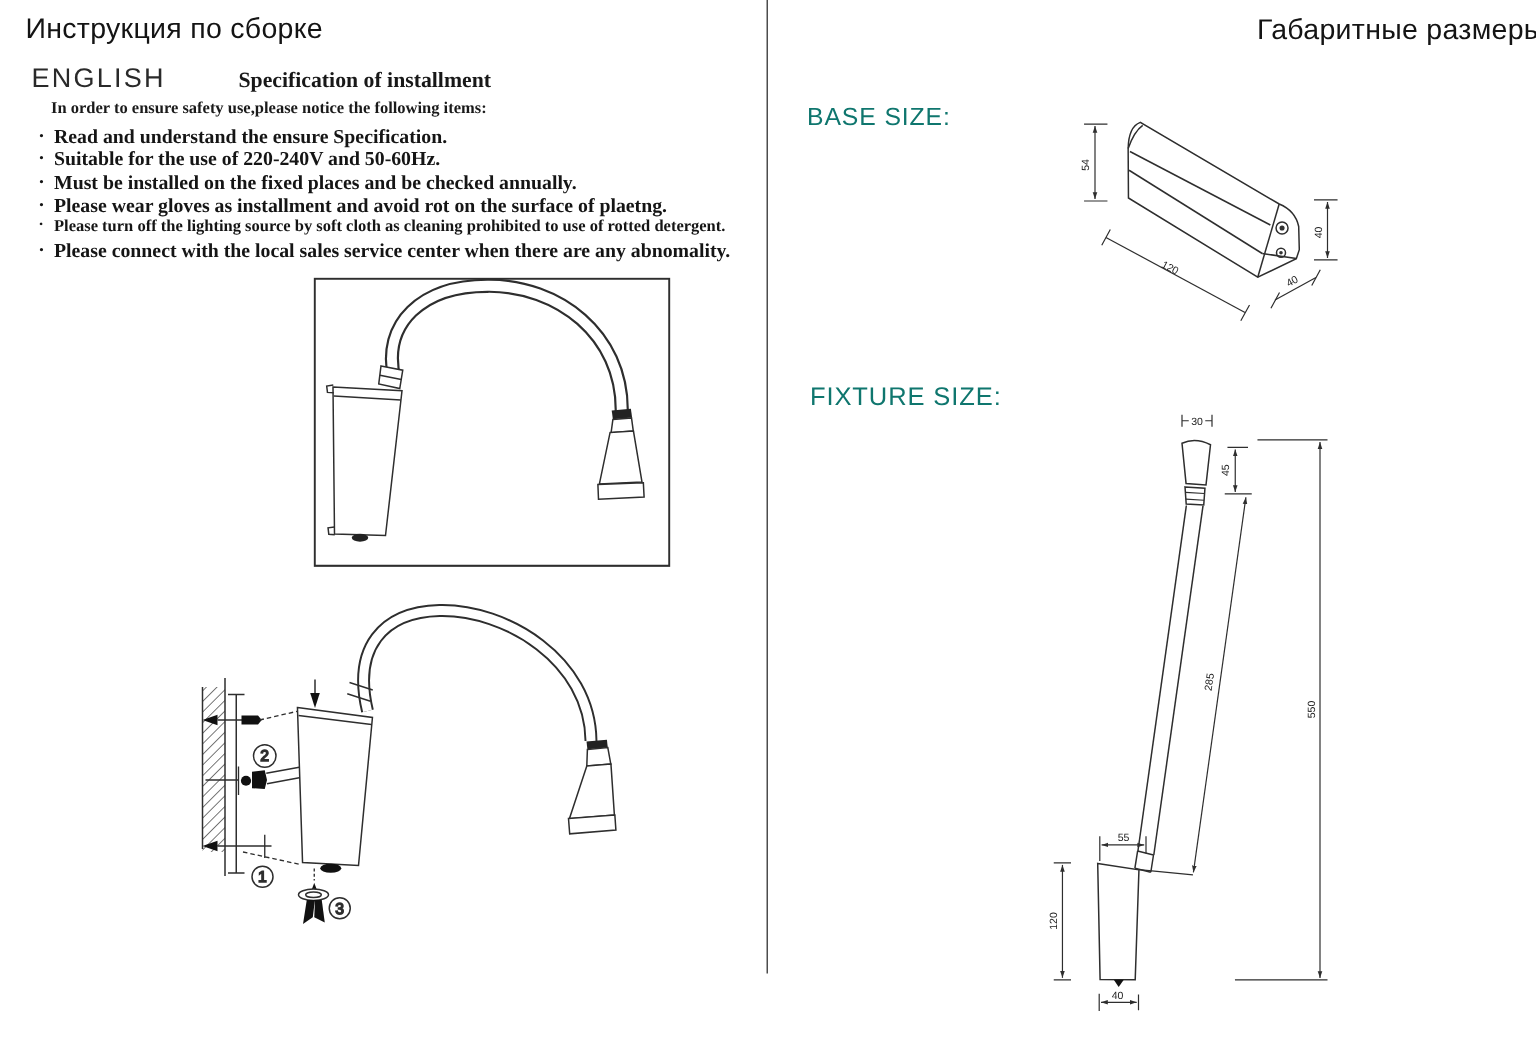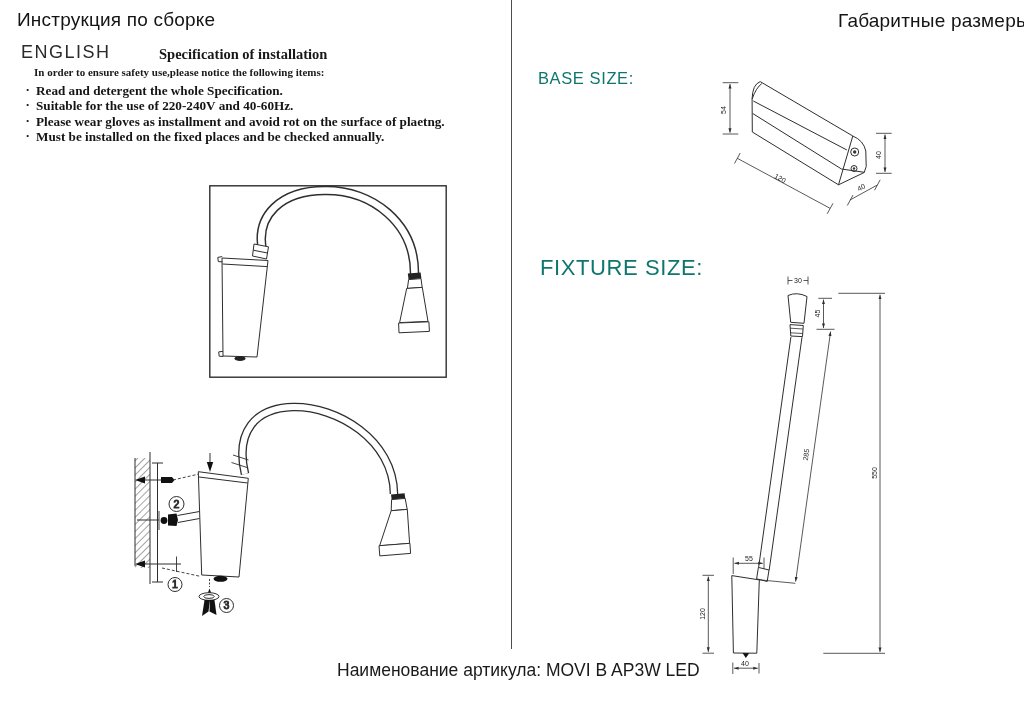--- a/index.html
+++ b/index.html
@@ -31,27 +31,29 @@
 </style>
 </head>
 <body>
 
 <div class="page">
 
   <div class="abs title" style="left:17px;top:9px;">Инструкция по сборке</div>
   <div class="abs title" style="left:838px;top:10px;">Габаритные размеры</div>
 
   <div class="abs english" style="left:21px;top:42px;">ENGLISH</div>
-  <div class="abs serif spec-heading" style="left:159px;top:46px;">Specification of installation</div>
+  <div class="abs serif spec-heading" style="left:159px;top:46px;">Specification of installment</div>
   <div class="abs serif intro" style="left:34px;top:66px;">In order to ensure safety use,please notice the following items:</div>
   <ul class="abs serif spec-list">
-    <li>Read and detergent the whole Specification.</li>
-    <li>Suitable for the use of 220-240V and 40-60Hz.</li>
+    <li>Read and understand the ensure Specification.</li>
+    <li>Suitable for the use of 220-240V and 50-60Hz.</li>
+    <li>Must be installed on the fixed places and be checked annually.</li>
     <li>Please wear gloves as installment and avoid rot on the surface of plaetng.</li>
-    <li>Must be installed on the fixed places and be checked annually.</li>
+    <li class="small">Please turn off the lighting source by soft cloth as cleaning prohibited to use of rotted detergent.</li>
+    <li>Please connect with the local sales service center when there are any abnomality.</li>
   </ul>
 
   <svg class="abs" style="left:209px;top:185px;" width="238" height="193" viewBox="0 0 238 193">
     <g stroke="#2e2e2e" stroke-width="1" fill="none">
       <rect x="0.8" y="0.8" width="236.4" height="191.4" stroke-width="1.4"></rect>
 
       <g>
         <path d="M13,73 L59,75.5 L48,172 L14,171 Z" fill="#fff"></path>
         <path d="M13.6,79 L58.2,81.6"></path>
         <path d="M13.2,71.6 l-4.4,0.8 l0.5,4.2 l4.2,0.3"></path>
@@ -161,21 +163,21 @@
         <circle cx="151.5" cy="205.5" r="7" fill="#fff"></circle>
         <text x="151.5" y="209" font-size="10.5" text-anchor="middle">3</text>
       </g>
     </g>
   </svg>
 
 
   <div class="abs divider"></div>
 
   <div class="abs size-label" style="left:538px;top:69px;">BASE SIZE:</div>
-  <div class="abs size-label" style="left:540px;top:255px;font-size:22px;">FIXTURE SIZE:</div>
+  <div class="abs size-label" style="left:540px;top:255px;font-size:17px;">FIXTURE SIZE:</div>
 
   <svg class="abs" style="left:710px;top:65px;" width="190" height="165" viewBox="0 0 190 165">
     <defs>
       <marker id="a3" viewBox="0 0 10 10" refX="9.5" refY="5" markerWidth="6" markerHeight="6" orient="auto-start-reverse">
         <path d="M0,1.8 L9.5,5 L0,8.2 Z" fill="#2e2e2e"></path>
       </marker>
     </defs>
     <g stroke="#2e2e2e" stroke-width="1" fill="none">
 
       <g>
@@ -255,15 +257,14 @@
         <text transform="translate(127.5,43.5) rotate(-90)">45</text>
         <text transform="translate(116.5,185) rotate(-82)">285</text>
         <text transform="translate(184.5,203) rotate(-90)">550</text>
         <text x="57" y="290.5">55</text>
         <text transform="translate(12.8,344) rotate(-90)">120</text>
         <text x="53" y="396">40</text>
       </g>
     </g>
   </svg>
 
-  <div class="abs footer" style="left:337px;top:660px;">Наименование артикула: MOVI B AP3W LED</div>
 
 </div>
 
 </body></html>

